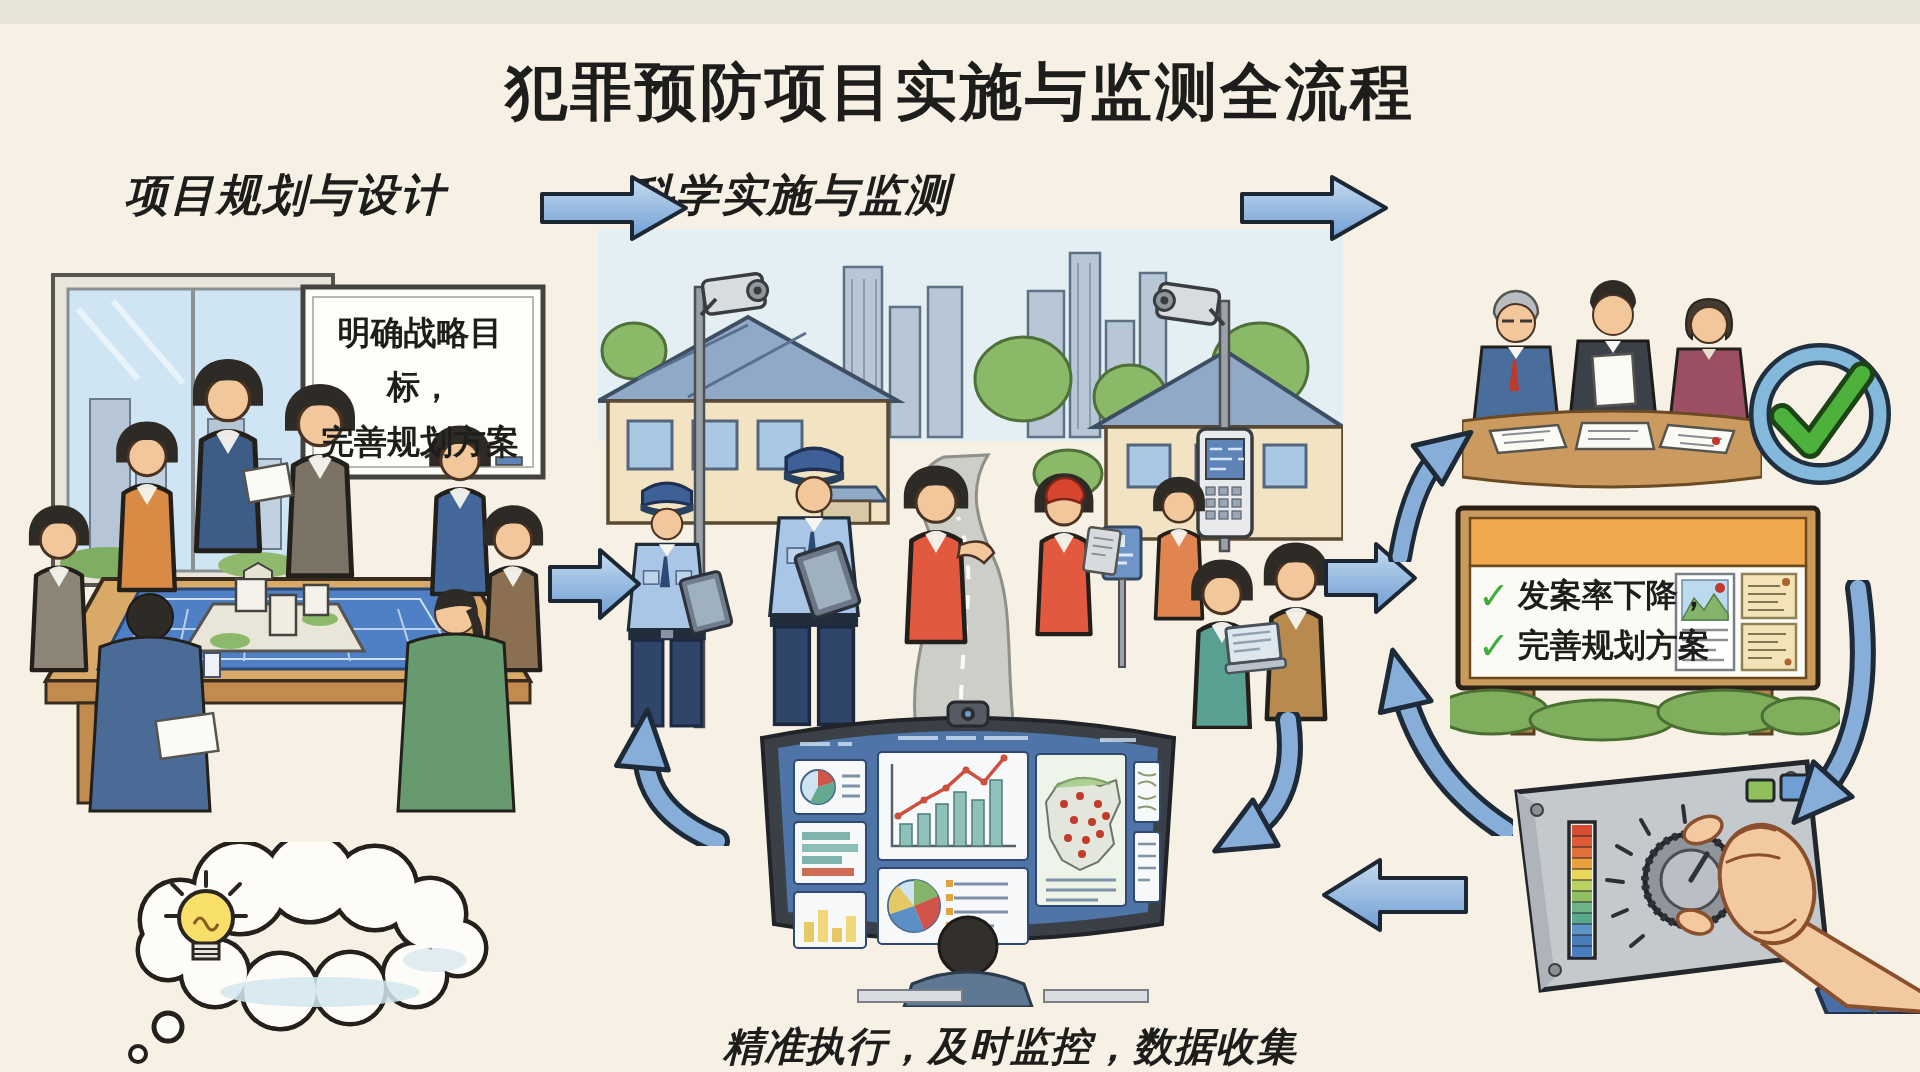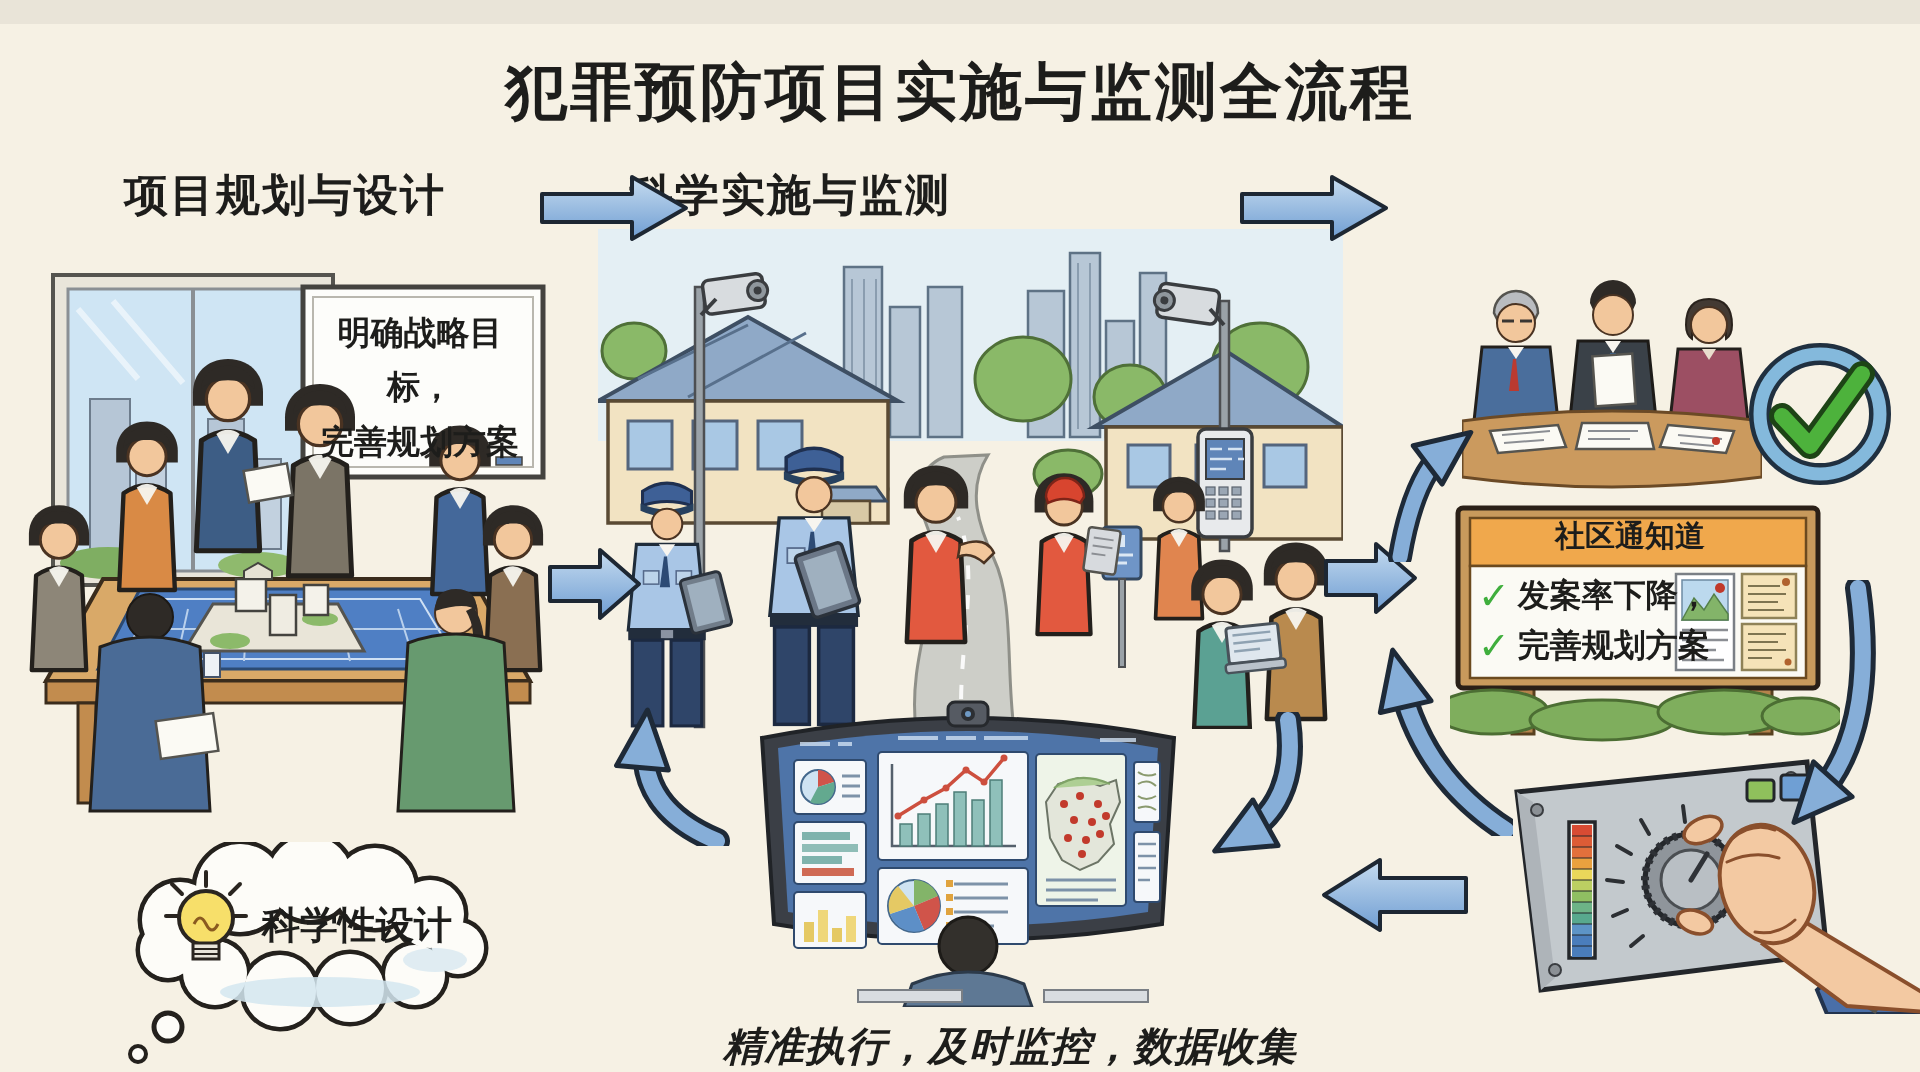--- a/index.html
+++ b/index.html
@@ -1,21 +1,21 @@
 <!DOCTYPE html>
 <html><head>
 <meta charset="utf-8">
 <style>
   html,body{margin:0;padding:0;background:#e9e4d8;}
   .canvas{position:relative;width:1920px;height:1072px;background:#f6f1e4;overflow:hidden;
           font-family:"DejaVu Sans",sans-serif;color:#1d1d1b;margin-top:24px;}
   .abs{position:absolute;}
   .txt{position:absolute;font-weight:900;color:#1d1d1b;white-space:nowrap;}
   .title{top:26px;left:0;width:1920px;text-align:center;font-size:62px;letter-spacing:3px;}
-  .hdr{top:142px;font-size:44px;letter-spacing:2px;text-align:center;}
+  .hdr{top:142px;font-size:44px;letter-spacing:2px;text-align:center;font-style:italic;}
   .wbtext{top:282px;left:306px;width:228px;font-size:33px;line-height:1.65;text-align:center;white-space:normal;font-weight:800;}
   .bubtext{top:876px;left:252px;width:210px;font-size:38px;text-align:center;}
   .cap{font-size:40px;letter-spacing:1px;text-align:center;font-style:italic;}
   .boardtitle{top:492px;left:1470px;width:320px;font-size:30px;text-align:center;font-weight:800;}
   .boarditem{left:1478px;width:300px;font-size:32px;font-weight:800;display:flex;align-items:center;gap:8px;white-space:nowrap;}
   .boarditem .chk{color:#3fae3c;font-size:38px;font-weight:900;}
   svg{display:block;}
 </style>
 </head>
 <body>
@@ -141,21 +141,20 @@
       </g>
       <circle cx="86" cy="76" r="27" fill="#f7df6a" stroke="#2a2520" stroke-width="4"></circle>
       <path d="M74 82 q6 -12 12 0 q6 12 12 0" stroke="#8a5a1f" stroke-width="3" fill="none"></path>
       <rect x="73" y="101" width="26" height="16" fill="#e8e4da" stroke="#2a2520" stroke-width="3"></rect>
       <line x1="73" y1="107" x2="99" y2="107" stroke="#2a2520" stroke-width="2"></line>
       <line x1="73" y1="112" x2="99" y2="112" stroke="#2a2520" stroke-width="2"></line>
     </g>
     <circle cx="48" cy="185" r="14" fill="#fdfcf8" stroke="#24211d" stroke-width="5"></circle>
     <circle cx="18" cy="212" r="8" fill="#fdfcf8" stroke="#24211d" stroke-width="4"></circle>
   </svg>
-  <div class="txt bubtext">科学性设计</div>
 
   <svg class="abs" style="left:598px;top:205px;" width="745" height="500" viewBox="0 0 745 500">
     <rect x="0" y="0" width="745" height="212" fill="#e0eef7" opacity="0.85"></rect>
     <g fill="#b7c7d6" stroke="#5e7285" stroke-width="2.5">
       <rect x="246" y="38" width="38" height="170"></rect>
         <rect x="292" y="78" width="30" height="130"></rect>
       <rect x="330" y="58" width="34" height="150"></rect>
         <rect x="430" y="62" width="36" height="146"></rect>
       <rect x="472" y="24" width="30" height="184"></rect>
         <rect x="508" y="92" width="28" height="116"></rect>
@@ -461,21 +460,20 @@
       <path d="M298 132 h38 M298 140 h30 M298 148 h38 M298 156 h24" stroke="#7e7450" stroke-width="2"></path>
       <circle cx="338" cy="160" r="3.5" fill="#b0622e"></circle>
     </g>
     <g fill="#7fae5d" stroke="#4c6e33" stroke-width="3">
       <ellipse cx="42" cy="210" rx="56" ry="22"></ellipse>
         <ellipse cx="152" cy="218" rx="72" ry="20"></ellipse>
       <ellipse cx="274" cy="210" rx="66" ry="22"></ellipse>
         <ellipse cx="352" cy="214" rx="40" ry="18"></ellipse>
     </g>
   </svg>
-  <div class="txt boardtitle">社区通知道</div>
   <div class="txt boarditem" style="top:550px;">
     <span class="chk">✓</span>
     <span>发案率下降，</span>
   </div>
   <div class="txt boarditem" style="top:600px;">
     <span class="chk">✓</span>
     <span>完善规划方案</span>
   </div>
 
   <svg class="abs" style="left:1495px;top:730px;" width="430" height="260" viewBox="0 0 430 260">

